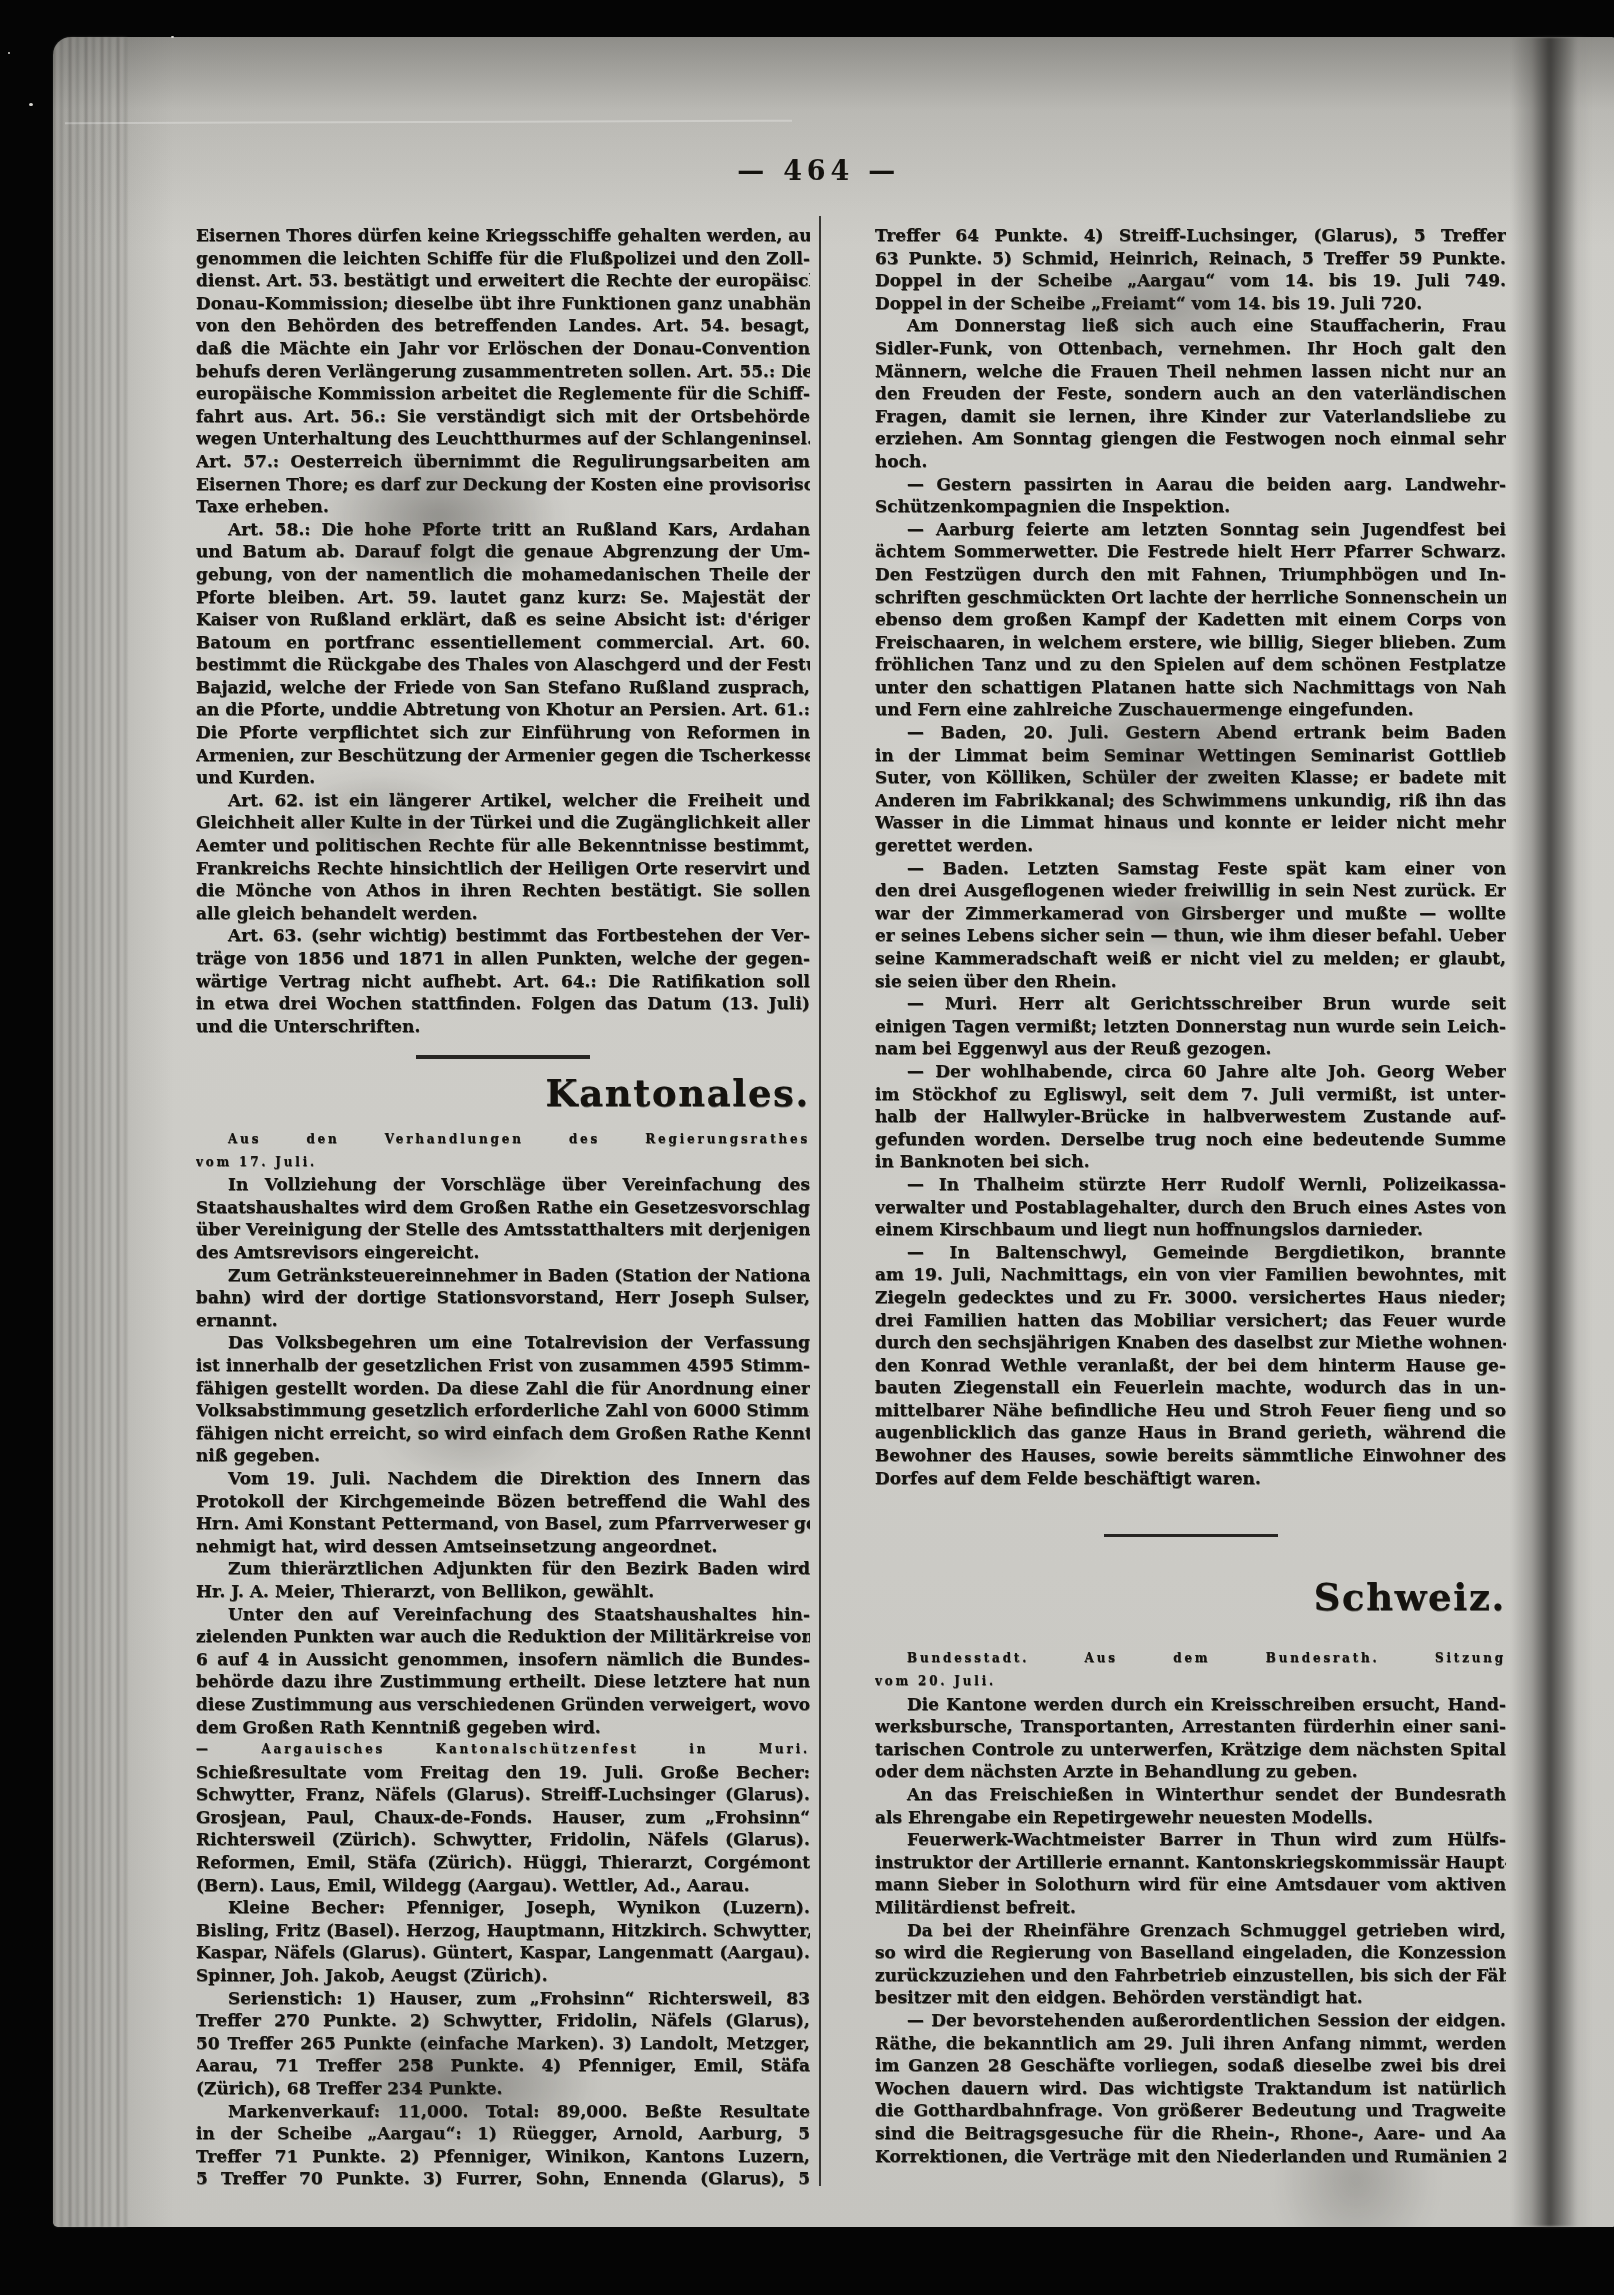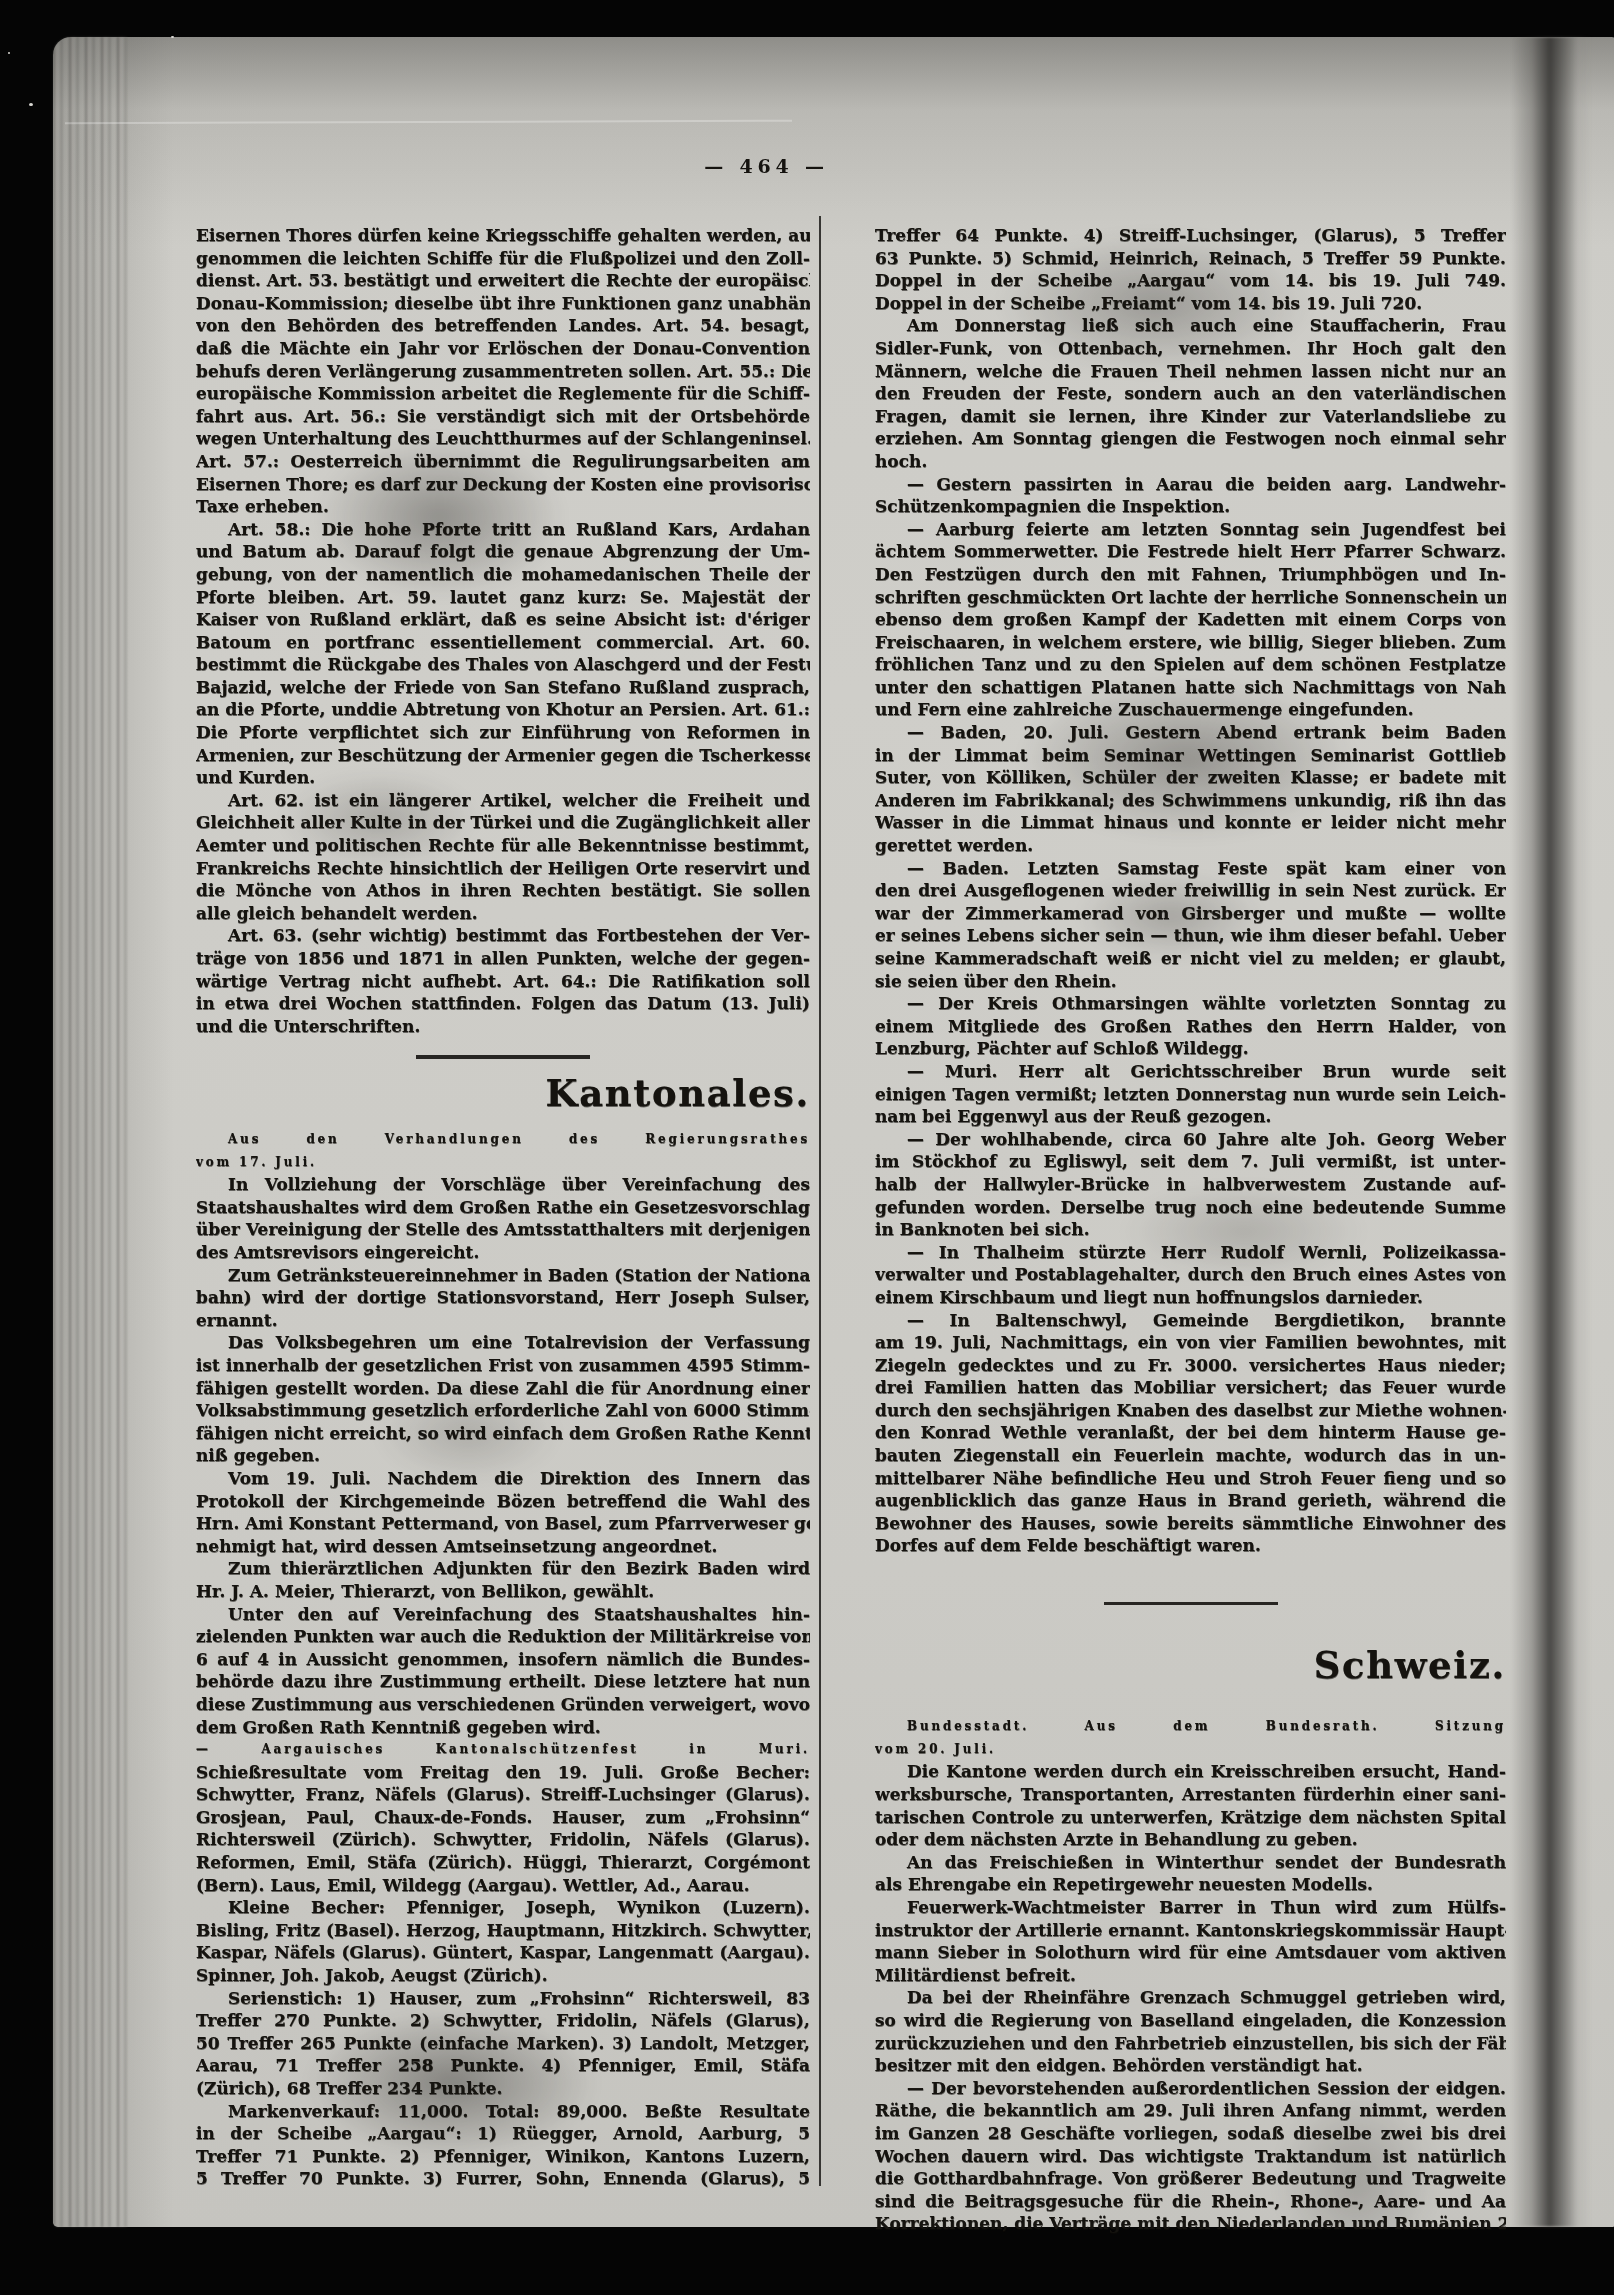--- a/index.html
+++ b/index.html
@@ -55,23 +55,23 @@
   .s2{left:242px;top:751px;width:275px;height:137px;--o:.20;}
   .s3{left:250px;top:1978px;width:404px;height:210px;--o:.38;}
   .s4{left:937px;top:202px;width:436px;height:202px;--o:.28;}
   .s5{left:953px;top:646px;width:468px;height:226px;--o:.32;}
   .s6{left:1042px;top:856px;width:258px;height:121px;--o:.22;}
   .s7{left:1243px;top:2051px;width:226px;height:258px;--o:.20;}
   .s8{left:339px;top:1365px;width:258px;height:137px;--o:.16;}
   .s9{left:1074px;top:1163px;width:339px;height:137px;--o:.16;}
   
   #page-number{
-    position:absolute;left:605px;top:155px;width:323px;
-    text-align:center;color:var(--ink);
-    font-size:19px;font-weight:700;letter-spacing:4.8px;
+    position:absolute;left:577px;top:155px;width:323px;
+    text-align:right;color:var(--ink);
+    font-size:27px;font-weight:700;letter-spacing:4.8px;
   }
   #divider{
     position:absolute;left:819px;top:216px;width:2.4px;height:1970px;
     background:#1c1b19;opacity:.85;
   }
   
   .col{
     position:absolute;top:224px;color:var(--ink);
     font-size:17px;font-weight:700;line-height:22.6px;
     text-shadow:0.3px 0.5px 0 rgba(15,13,10,.55), -0.2px 0 0 rgba(15,13,10,.35);
@@ -298,25 +298,20 @@
       </div>
       <div class="block">
         <div class="line ind">— Baden.  Letzten Samstag Feste spät kam einer von</div>
         <div class="line">den drei Ausgeflogenen wieder freiwillig in sein Nest zurück.  Er</div>
         <div class="line">war der Zimmerkamerad von Girsberger und mußte — wollte</div>
         <div class="line">er seines Lebens sicher sein — thun, wie ihm dieser befahl.  Ueber</div>
         <div class="line">seine Kammeradschaft weiß er nicht viel zu melden;  er glaubt,</div>
         <div class="line no-j">sie seien über den Rhein.</div>
       </div>
       <div class="block">
-        <div class="line ind">— Der Kreis Othmarsingen wählte vorletzten Sonntag zu</div>
-        <div class="line">einem Mitgliede des Großen Rathes den Herrn Halder, von</div>
-        <div class="line no-j">Lenzburg, Pächter auf Schloß Wildegg.</div>
-      </div>
-      <div class="block">
         <div class="line ind">— Muri.  Herr alt Gerichtsschreiber Brun wurde seit</div>
         <div class="line">einigen Tagen vermißt; letzten Donnerstag nun wurde sein Leich-</div>
         <div class="line no-j">nam bei Eggenwyl aus der Reuß gezogen.</div>
       </div>
       <div class="block">
         <div class="line ind">— Der wohlhabende, circa 60 Jahre alte Joh. Georg Weber</div>
         <div class="line">im Stöckhof zu Egliswyl, seit dem 7. Juli vermißt, ist unter-</div>
         <div class="line">halb der Hallwyler-Brücke in halbverwestem Zustande auf-</div>
         <div class="line">gefunden worden.  Derselbe trug noch eine bedeutende Summe</div>
         <div class="line no-j">in Banknoten bei sich.</div>

